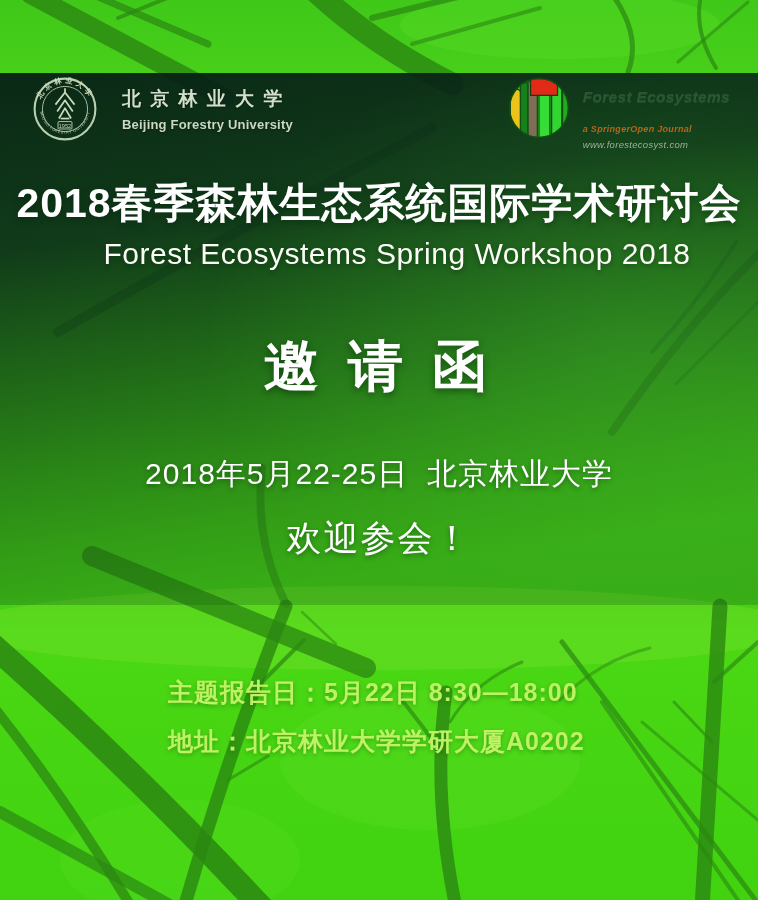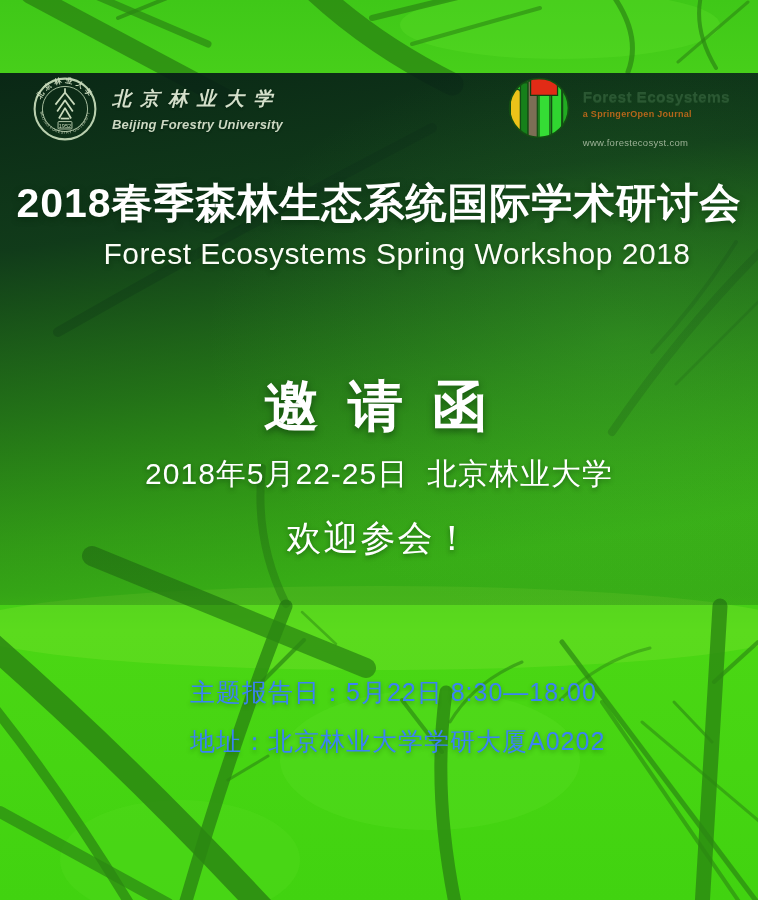--- a/index.html
+++ b/index.html
@@ -6,39 +6,39 @@
   .poster{
     position:relative;width:758px;height:900px;overflow:hidden;
     font-family:"Liberation Sans","DejaVu Sans",sans-serif;
     -webkit-font-smoothing:antialiased;
   }
   .bg{position:absolute;left:0;top:0;width:758px;height:900px;display:block;}
 
   
   .header{position:absolute;top:76px;left:32px;right:28px;display:flex;justify-content:space-between;align-items:flex-start;}
   .logo-block{display:flex;align-items:center;}
-  .bfu-text{margin-left:14px;font-style:italic;}
+  .bfu-text{margin-left:24px;}
   .bfu-cn{font-size:19px;font-weight:bold;letter-spacing:2px;color:#d4dfca;text-shadow:0 1px 2px rgba(0,25,12,.55);white-space:pre;}
   .bfu-en{font-size:13px;font-weight:bold;color:#ccd8c2;margin-top:5px;letter-spacing:.2px;text-shadow:0 1px 2px rgba(0,25,12,.55);}
-  .fe{align-items:flex-start;}
+  .fe{align-items:flex-start;font-style:italic;}
   .fe-text{margin-left:12px;padding-top:12px;}
   .fe-name{font-size:15.5px;font-weight:bold;color:#2b5833;letter-spacing:.3px;text-shadow:0 1px 0 rgba(150,220,150,.12);}
-  .fe-tagline{font-size:9px;font-weight:bold;color:#b5661a;margin-top:3px;letter-spacing:.3px;}
-  .fe-site{font-size:9.5px;color:#9cb196;margin-top:18px;letter-spacing:.3px;}
+  .fe-tagline{font-size:9px;font-weight:bold;color:#b5661a;margin-top:18px;letter-spacing:.3px;}
+  .fe-site{font-size:9.5px;color:#9cb196;margin-top:5px;letter-spacing:.3px;}
 
   
   .centered{position:absolute;left:0;right:0;text-align:center;color:#fff;}
   .title-cn{top:176px;font-size:41px;font-weight:bold;letter-spacing:1px;text-shadow:0 2px 6px rgba(0,35,8,.5);}
   .title-en{top:237px;font-size:30px;font-weight:normal;color:#fbfdf6;letter-spacing:.5px;text-shadow:0 2px 5px rgba(0,35,8,.45);margin-left:36px;}
-  .invitation{top:330px;font-size:55px;font-weight:bold;letter-spacing:7px;white-space:pre;text-shadow:0 3px 7px rgba(0,30,5,.5);margin-top:40px;}
+  .invitation{top:330px;font-size:55px;font-weight:bold;letter-spacing:7px;white-space:pre;text-shadow:0 3px 7px rgba(0,30,5,.5);}
   .date-venue{top:454px;font-size:30px;white-space:pre;letter-spacing:1px;text-shadow:0 2px 5px rgba(0,35,8,.45);}
   .welcome{top:515px;font-size:35px;letter-spacing:2px;text-shadow:0 2px 5px rgba(0,35,8,.45);}
 
   
-  .details{position:absolute;top:678px;left:190px;color:#3b82f6;font-weight:normal;}
+  .details{position:absolute;top:678px;left:168px;color:#bef264;font-weight:bold;}
   .detail-line{font-size:25px;line-height:1.15;letter-spacing:1px;text-shadow:0 2px 4px rgba(25,90,0,.4);}
   .detail-line + .detail-line{margin-top:20px;text-align:center;}
 </style>
 </head>
 <body>
 
 <div class="poster">
 
   <svg class="bg" viewBox="0 0 758 900" preserveAspectRatio="none" aria-hidden="true">
     <defs>

